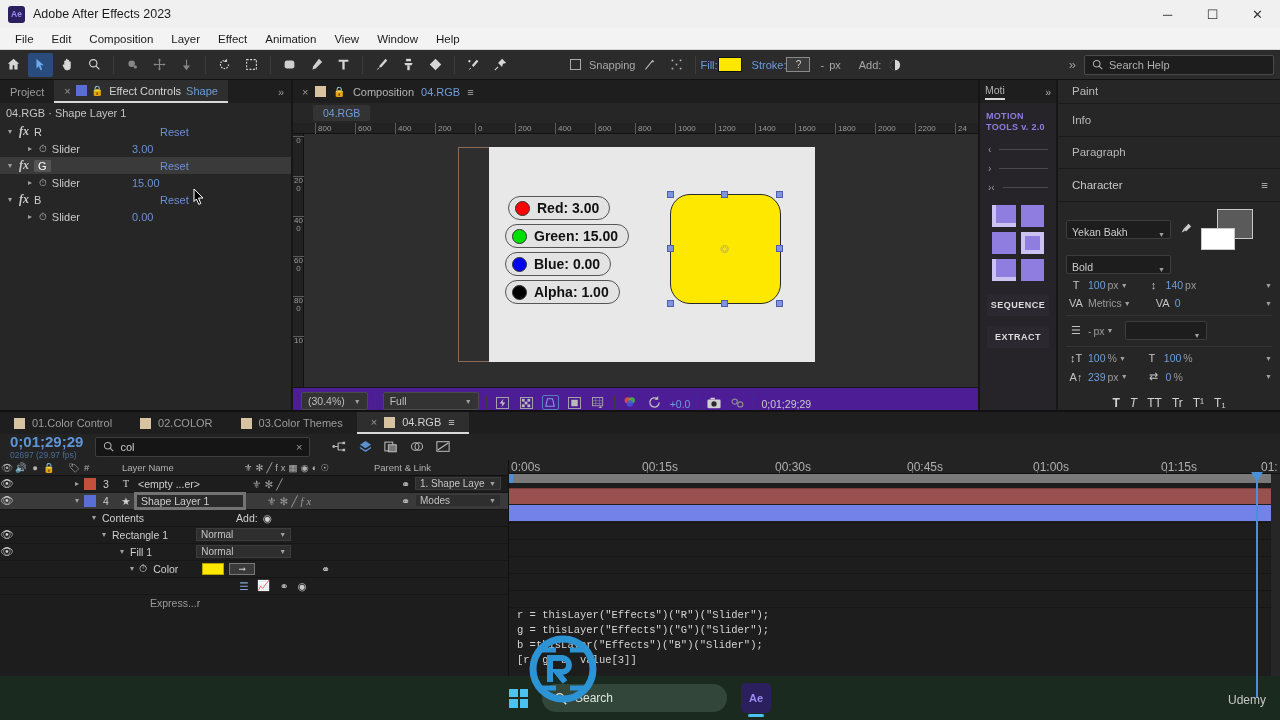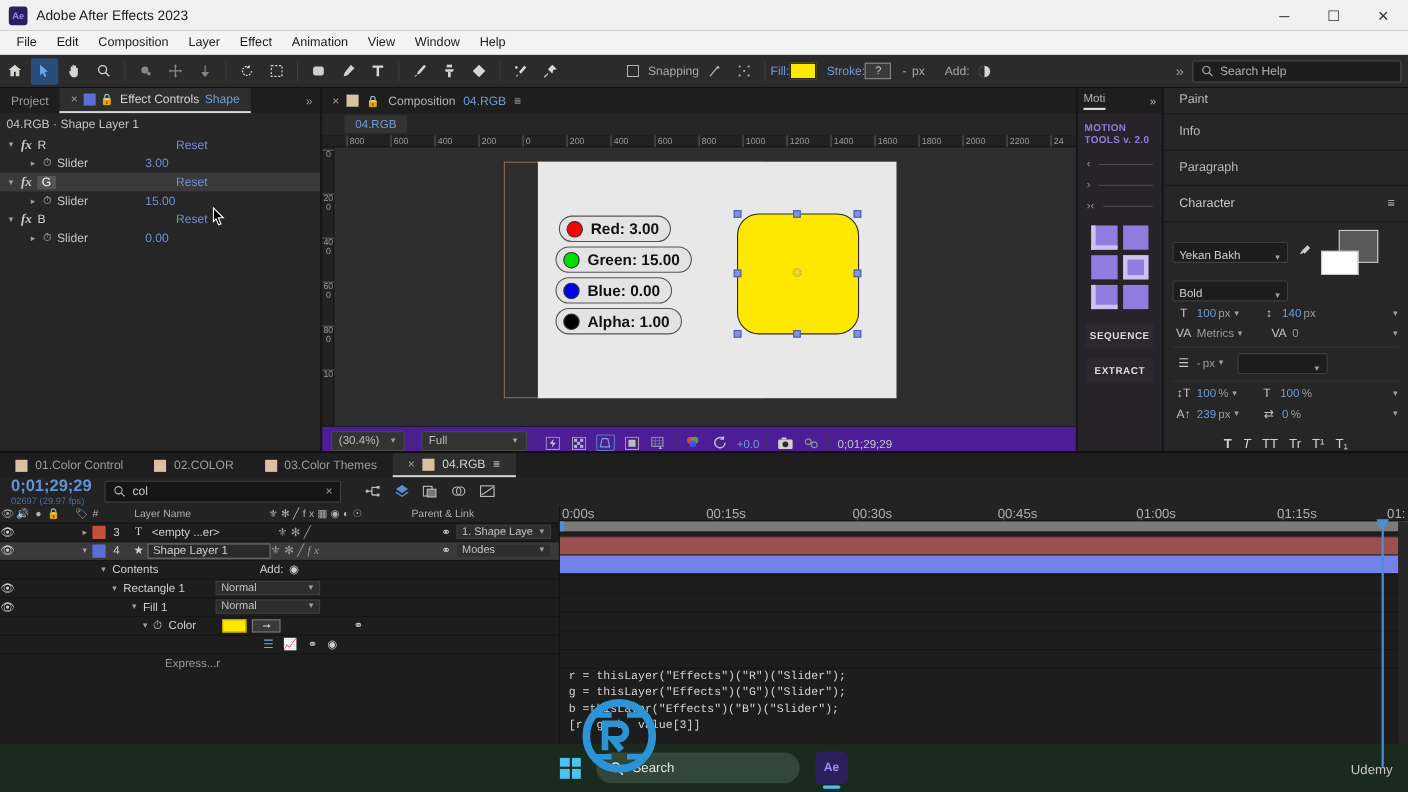--- a/index.html
+++ b/index.html
@@ -208,21 +208,21 @@
   .tlbtn { width:26px;height:22px;display:flex;align-items:center;
            justify-content:center;color:#b0b0b0;font-size:13px; }
   #tlbody { flex:1; display:flex; }
   #layers { width:509px; border-right:1px solid #111; background:#1d1d1d; }
   #lhead { height:16px; background:#232323; display:flex; align-items:center;
            font-size:9.5px; color:#b0b0b0; border-bottom:1px solid #111; }
   .lrow { height:17px; display:flex; align-items:center; font-size:10.5px;
           border-bottom:1px solid #161616; color:#cfcfcf; }
   .lrow.sel { background:#3a3a3a; }
   .lcolor { width:12px;height:12px; }
-  .namebox { border:1px solid #737373; padding:0 4px; background:#2a2a2a; }
+  .namebox { border:3px solid #737373; padding:0 4px; background:#2a2a2a; }
   .blendsel { width:95px;height:13px;background:#2e2e2e;border:1px solid #3c3c3c;
               display:flex;align-items:center;justify-content:space-between;
               padding:0 4px;font-size:10px;color:#c4c4c4; }
   .psel { width:86px;height:13px;background:#2e2e2e;border:1px solid #3c3c3c;
           display:flex;align-items:center;justify-content:space-between;
           padding:0 4px;font-size:10px;color:#c4c4c4; }
   #tracks { flex:1; position:relative; background:#1d1d1d; }
   #tlruler { height:14px; background:#232323; position:relative;
              border-bottom:1px solid #111; }
   .ttick { position:absolute; top:0; color:#b0b0b0; font-size:12px;
@@ -895,21 +895,21 @@
       </div>
 
       <div class="lrow sel">
         <span style="width:14px;text-align:center">👁</span>
         <span style="width:56px"></span>
         <span style="width:14px;text-align:center;color:#a0a0a0;font-size:8px">▾</span>
         <span class="lcolor" style="background:#5a6fd6"></span>
         <span style="width:22px;padding-left:7px">4</span>
         <span style="width:16px;text-align:center">★</span>
         <span class="namebox" style="width:112px">Shape Layer 1</span>
-        <span style="letter-spacing:3px;color:#9a9a9a;padding-left:0">⚜✻╱<i style="font-family:'Liberation Serif',serif">fx</i></span>
+        <span style="letter-spacing:3px;color:#9a9a9a;padding-left:21px">⚜✻╱<i style="font-family:'Liberation Serif',serif">fx</i></span>
         <span style="margin-left:auto;display:flex;align-items:center;gap:5px;padding-right:7px">
           <span>⚭</span>
           <span class="psel">
             <span>Modes</span>
             <span class="cchev">▼</span>
           </span>
         </span>
       </div>
 
       <div class="lrow">

